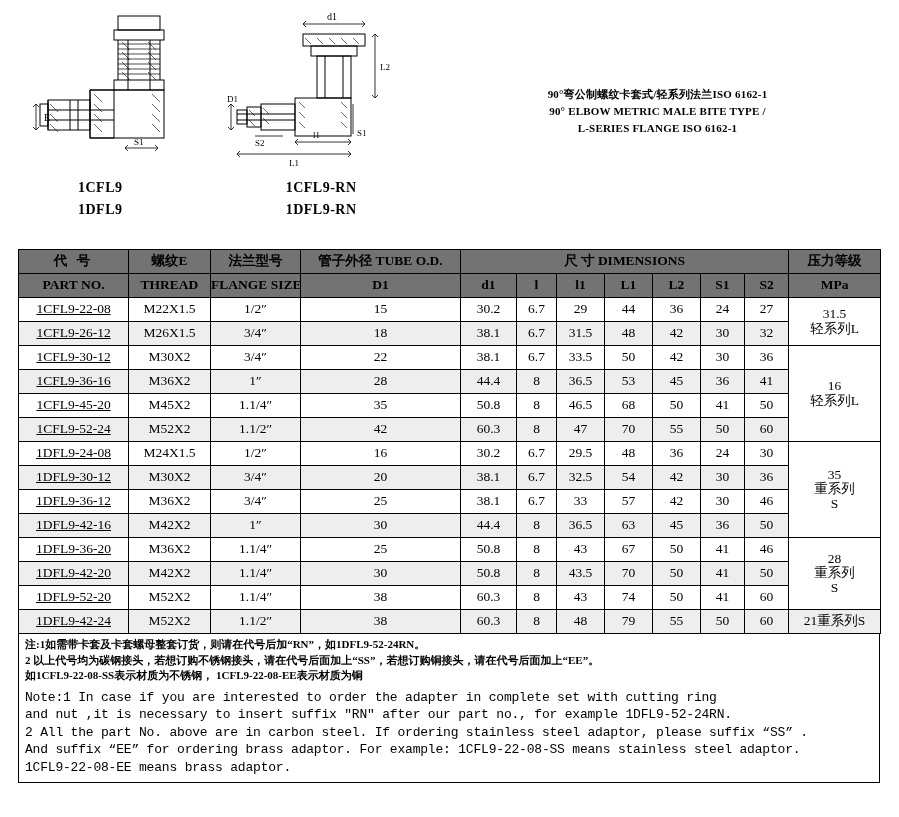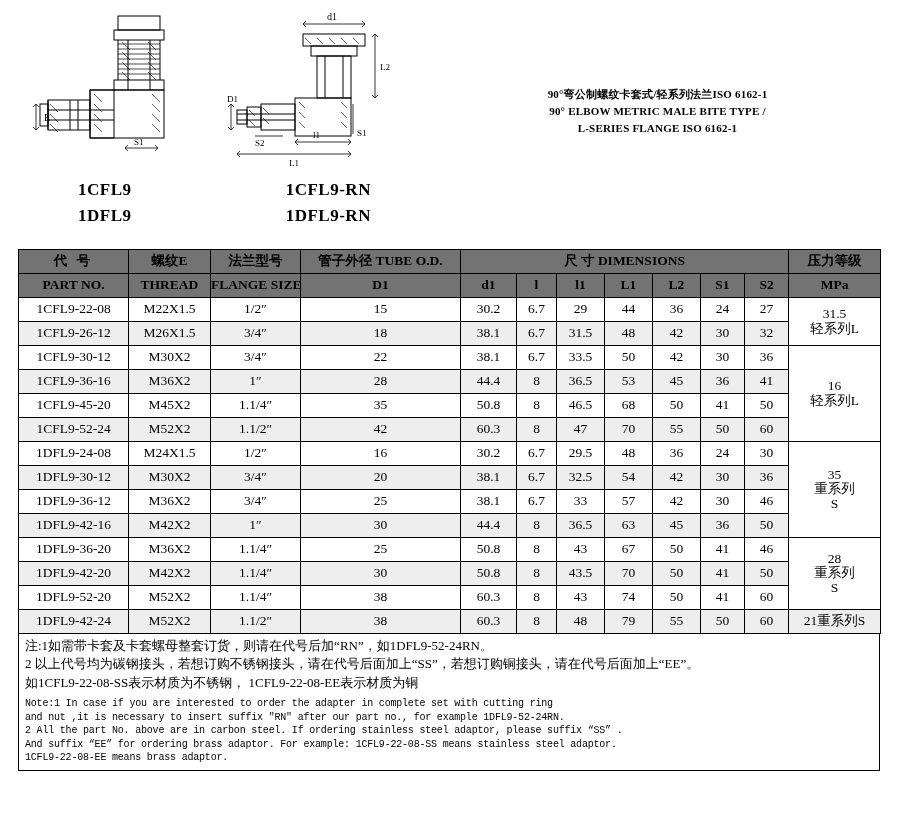--- a/index.html
+++ b/index.html
@@ -40,21 +40,21 @@
     left: 30px;
     top: 180px;
     width: 400px;
     font-family: "Liberation Serif", serif;
   }
   .code-row {
     display: flex;
     margin-bottom: 6px;
   }
   .code-cell {
-    font-size: 17px;
+    font-size: 14px;
     font-weight: bold;
     letter-spacing: 0.5px;
   }
   .code-cell.c1 { width: 215px; text-align: left; padding-left: 48px;}
   .code-cell.c2 { width: 185px; text-align: left; padding-left: 40px;}
 
   .title-block {
     position: absolute;
     left: 430px;
     top: 86px;
@@ -93,41 +93,42 @@
     line-height: 1.05;
     white-space: nowrap;
   }
   table.spec th {
     font-weight: bold;
     background: #737373;
   }
   .hdr-cn { font-size: 14px; letter-spacing: 3px; }
   .hdr-sm { font-size: 13px; }
   tr.shade td { background: #eeeeee; }
-  td.code-col { font-size: 13px; }
+  td.code-col { font-size: 13px; text-decoration: underline; }
   td.press { font-size: 13px; line-height: 1.25; }
 
   
   .notes {
     position: absolute;
     left: 18px;
     top: 633px;
     width: 862px;
     border: 1px solid #000;
     border-top: none;
     box-sizing: border-box;
     padding: 4px 6px 5px 6px;
   }
   .note-cn {
-    font-size: 13px;
+    font-size: 11px;
     font-family: "Liberation Serif", serif;
     line-height: 1.42;
+    font-weight: bold;
   }
   .note-en {
-    font-size: 10px;
+    font-size: 13px;
     font-family: "Liberation Mono", monospace;
     line-height: 1.35;
     margin-top: 5px;
     letter-spacing: -0.2px;
   }
   .note-en div { white-space: nowrap; }
   .note-cn div { white-space: nowrap; }
 </style>
 </head>
 <body>

